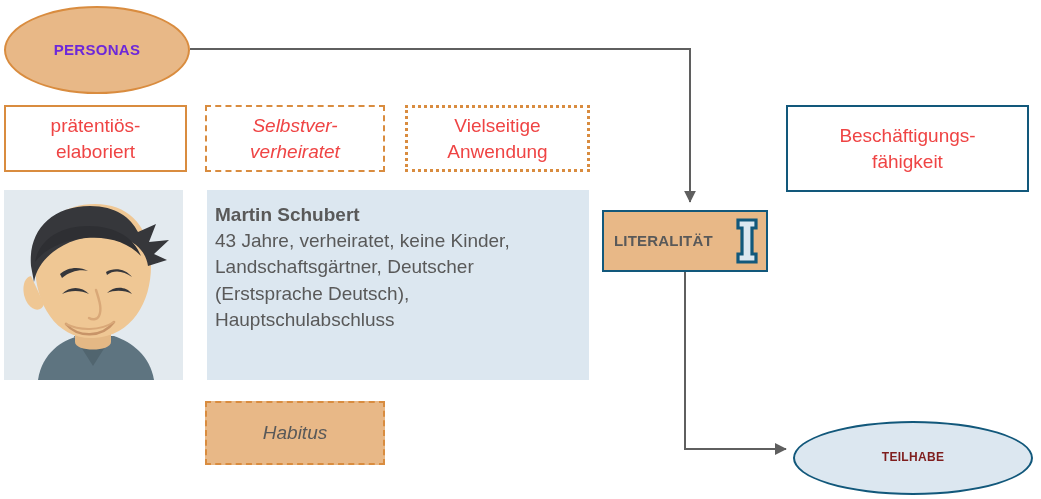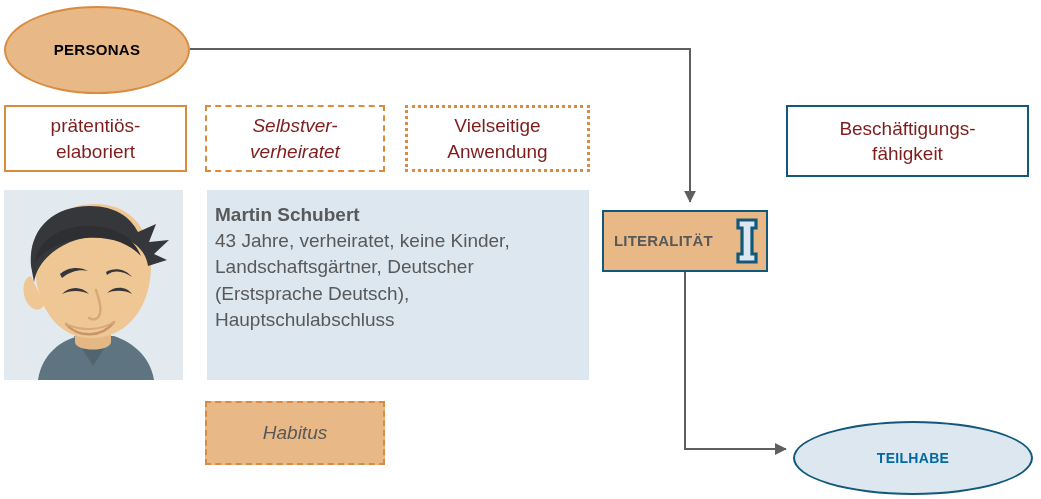--- a/index.html
+++ b/index.html
@@ -38,46 +38,46 @@
     border-radius: 50%;
     font-weight: bold;
     letter-spacing: 0.3px;
   }
   .ellipse-personas {
     left: 4px; top: 6px;
     width: 186px; height: 88px;
     background: #E8B887;
     border: 2px solid #D98C3F;
     font-size: 15px;
-    color: #000000;
+    color: #6d28d9;
   }
   .ellipse-teilhabe {
     left: 793px; top: 421px;
     width: 240px; height: 74px;
     background: #DCE7F0;
     border: 2px solid #12587B;
-    font-size: 14px;
-    color: #0369a1;
+    font-size: 12px;
+    color: #7f1d1d;
   }
 
   
   .attr-box {
     font-size: 19px;
-    color: #7f1d1d;
+    color: #ef4444;
     background: #ffffff;
   }
   .border-solid-orange  { border: 2px solid  #D98C3F; }
   .border-dashed-orange { border: 2px dashed #D98C3F; font-style: italic; }
   .border-dotted-orange { border: 3px dotted #D98C3F; }
   .border-solid-blue    { border: 2px solid  #12587B; }
 
   .box-praetentioes { left: 4px;   top: 105px; width: 183px; height: 67px; }
   .box-selbstver    { left: 205px; top: 105px; width: 180px; height: 67px; }
   .box-vielseitig   { left: 405px; top: 105px; width: 185px; height: 67px; }
-  .box-beschaeft    { left: 786px; top: 105px; width: 243px; height: 72px; }
+  .box-beschaeft    { left: 786px; top: 105px; width: 243px; height: 87px; }
 
   
   .fill-box {
     font-size: 19px;
     color: #595959;
     background: #E8B887;
   }
   .box-typen        { left: 4px;   top: 401px; width: 183px; height: 64px; }
   .box-habitus      { left: 205px; top: 401px; width: 180px; height: 64px; }
   .box-bildung      { left: 405px; top: 401px; width: 185px; height: 64px; }

